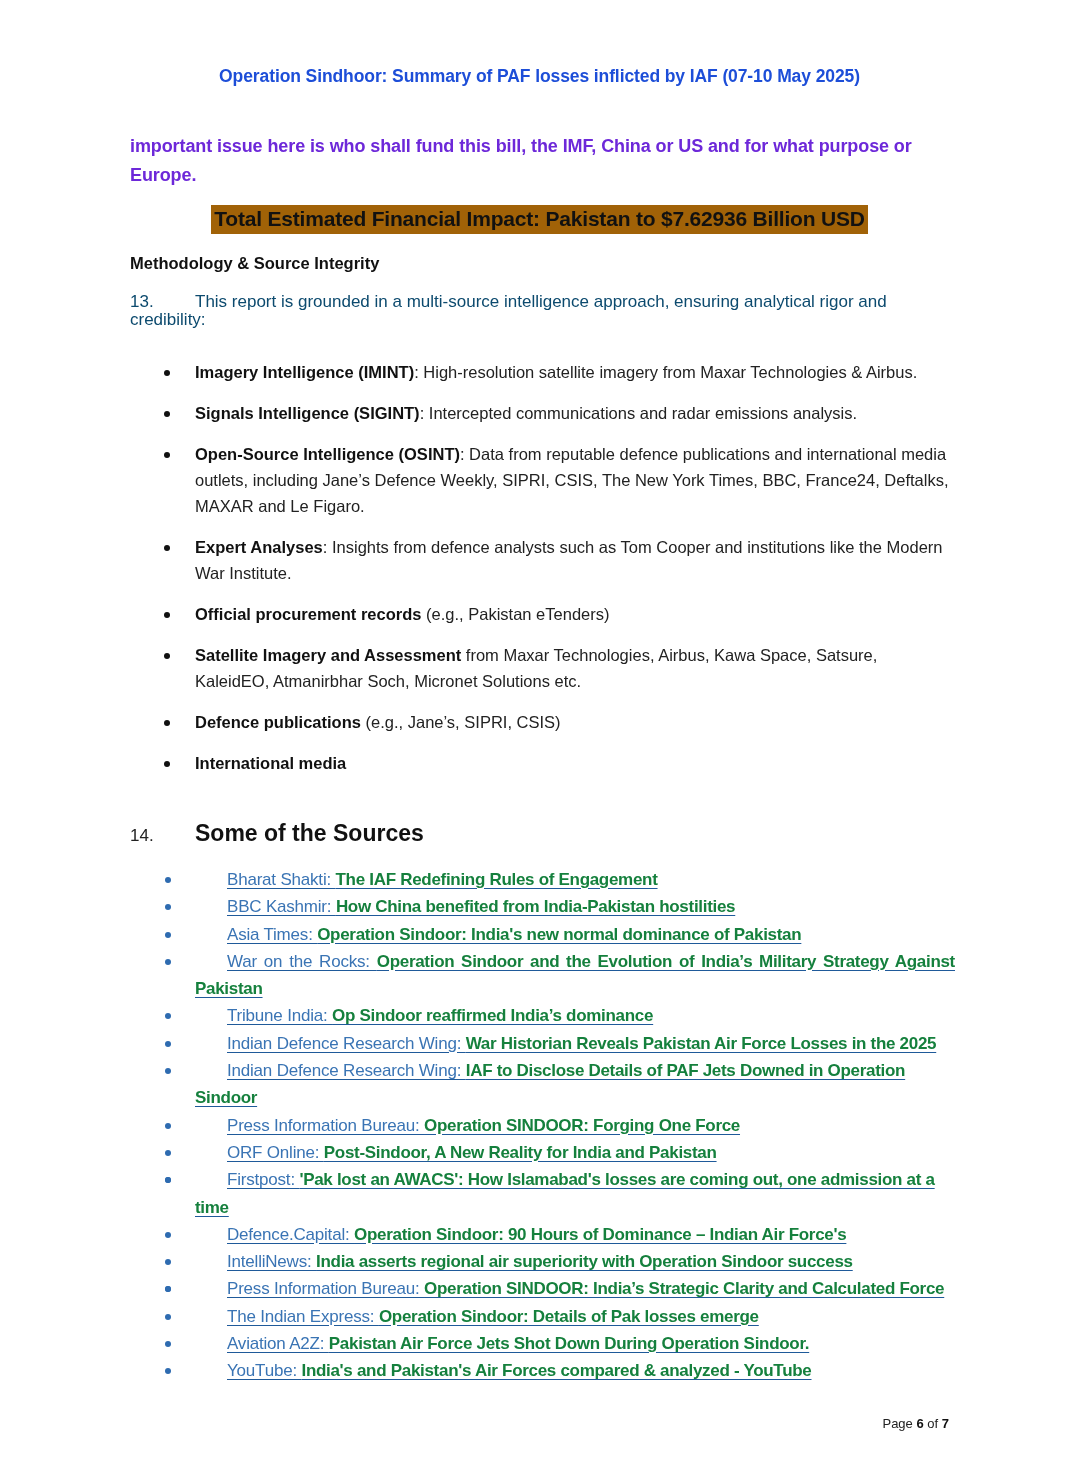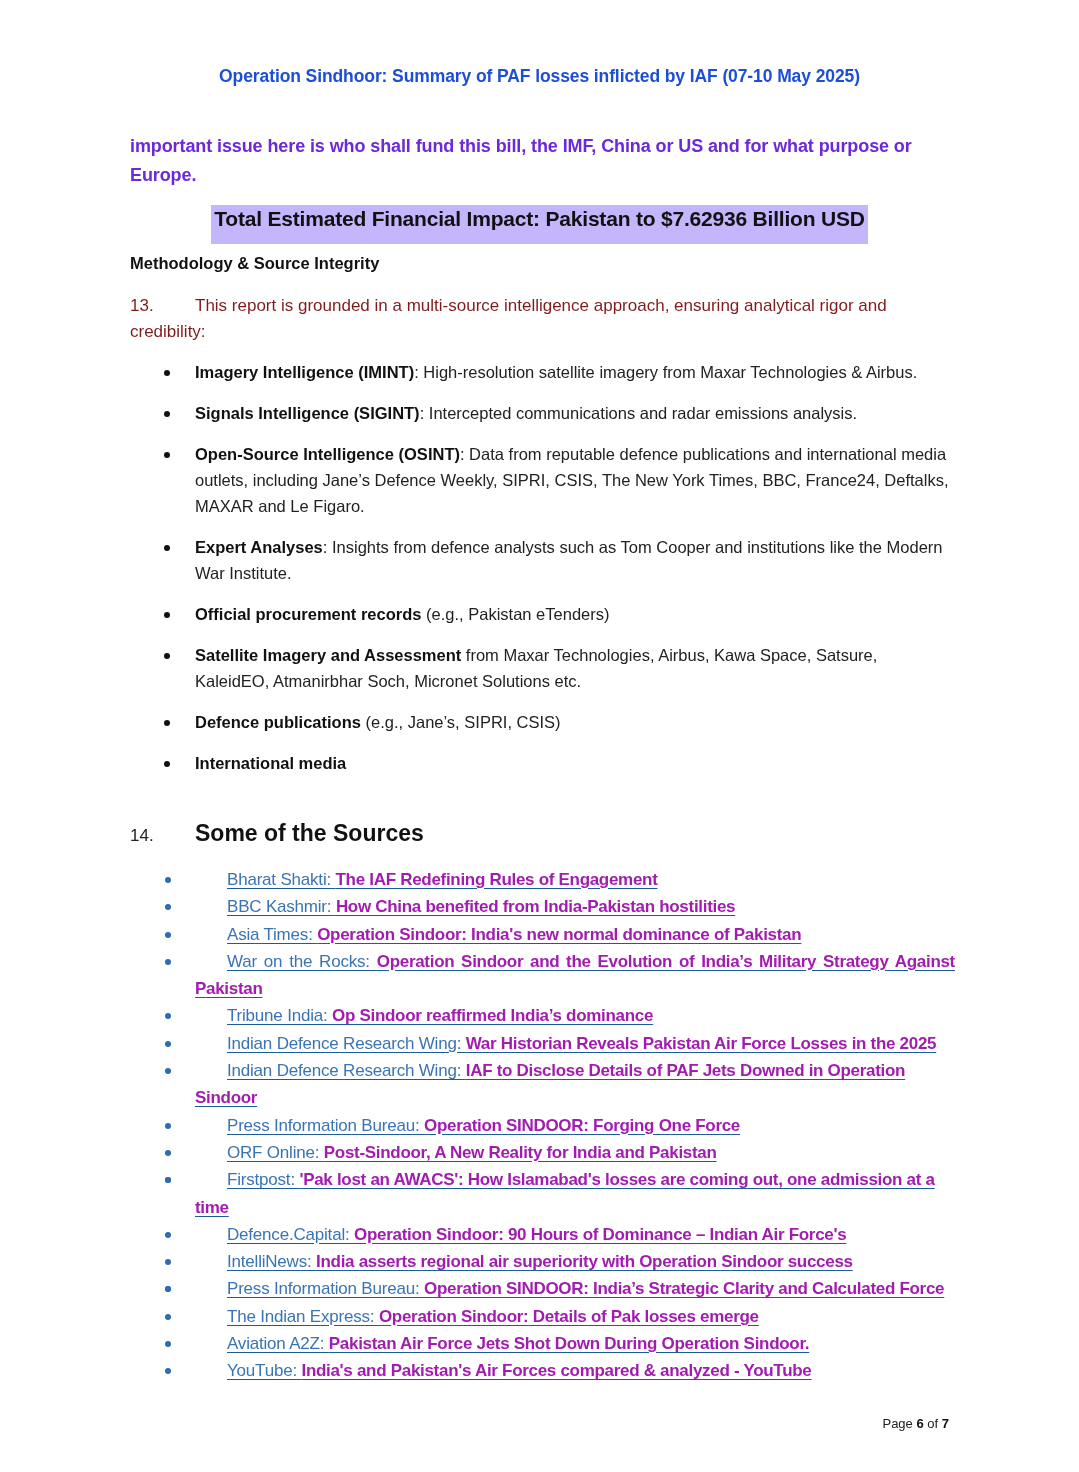--- a/index.html
+++ b/index.html
@@ -13,29 +13,29 @@
     position: absolute; top: 66px; left: 0; width: 1079px; text-align: center;
     font-size: 17.5px; font-weight: bold; letter-spacing: -0.1px; color: #1d4ed8;
   }
   .intro {
     position: absolute; top: 132px; left: 130px; width: 830px;
     font-size: 18px; font-weight: bold; line-height: 29px; color: #6d28d9;
     letter-spacing: -0.1px;
   }
   .impact-wrap { position: absolute; top: 205px; left: 0; width: 1079px; text-align: center; }
   .impact {
-    display: inline-block; background: #c4b5fd; font-size: 21px; font-weight: bold;
-    padding: 2px 3px 13px 3px; color: #111; letter-spacing: -0.2px;
+    display: inline-block; background: #a16207; font-size: 21px; font-weight: bold;
+    padding: 2px 3px 3px 3px; color: #111; letter-spacing: -0.2px;
   }
   .method-title {
     position: absolute; top: 254px; left: 130px; font-size: 16.5px; font-weight: bold; color: #111;
   }
   .para13 {
     position: absolute; top: 293px; left: 130px; width: 825px;
-    font-size: 17px; line-height: 26px; color: #7f1d1d;
+    font-size: 17px; line-height: 18px; color: #0c4a6e;
   }
   .para13 .num { display: inline-block; width: 65px; }
   .bullets {
     position: absolute; top: 359px; left: 160px; width: 790px; margin: 0; padding: 0; list-style: none;
   }
   .bullets li {
     position: relative; padding-left: 35px; font-size: 16.5px; line-height: 26px;
     color: #222; margin-bottom: 15px;
   }
   .bullets li .dot {
@@ -53,21 +53,21 @@
   .sources li {
     position: relative; padding-left: 35px; font-size: 17px; line-height: 27.3px; color: #1f5a9a;
   }
   .sources li .dot {
     position: absolute; left: 5px; top: 11px; width: 6px; height: 6px; border-radius: 50%; background: #2e6bb0;
   }
   .sources a {
     color: #1f5a9a; text-decoration: underline; text-decoration-color: #1f5a9a; text-underline-offset: 3px;
   }
   .sources .src { font-weight: normal; color: #3a74b4; letter-spacing: -0.2px; margin-left: 32px; }
-  .sources .ttl { font-weight: bold; color: #a21caf; letter-spacing: -0.3px; }
+  .sources .ttl { font-weight: bold; color: #15803d; letter-spacing: -0.3px; }
   .footer {
     position: absolute; top: 1416px; right: 130px; font-size: 13px; color: #222;
   }
   .footer b { color: #111; }
 </style>
 </head>
 <body>
 
 <div class="page">
 

